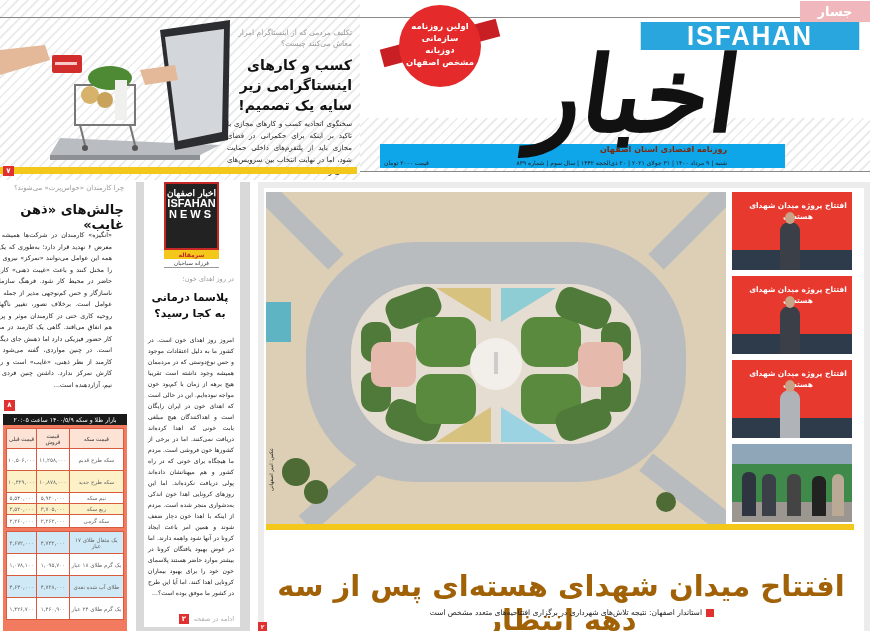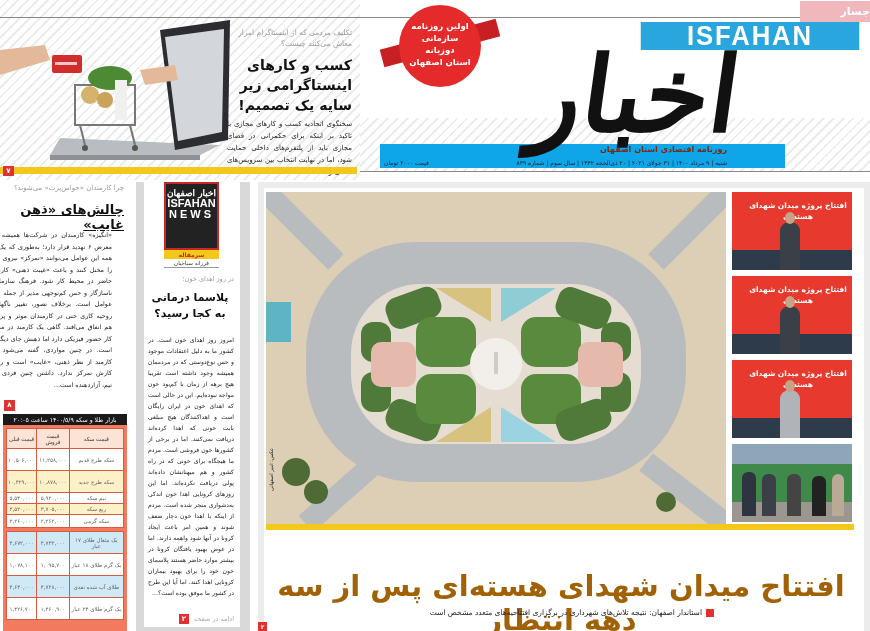--- a/index.html
+++ b/index.html
@@ -6,21 +6,21 @@
   body { width: 870px; height: 631px; background: #fff; font-family: "DejaVu Sans", sans-serif; overflow: hidden; position: relative; direction: rtl; }
   .abs { position: absolute; }
   .stripes { background: repeating-linear-gradient(135deg, #fff 0 5px, #ececec 5px 7px); padding-left: 20px; }
 
   
   #masthead { left: 360px; top: 0; width: 510px; height: 180px; background: #fff; overflow: hidden; }
   #masthead .topline { position: absolute; left: 0; top: 17px; width: 510px; height: 1px; background: #888; }
   #masthead .stripearea { position: absolute; left: 0; top: 118px; width: 510px; height: 54px; }
   #masthead .bottomline { position: absolute; left: 0; top: 171px; width: 510px; height: 1px; background: #888; }
   #en-title { position: absolute; left: 275px; top: 22px; width: 230px; height: 28px; background: #2aa6de; color: #fff; font-family: "Liberation Sans", sans-serif; font-weight: bold; font-size: 27px; line-height: 28px; text-align: center; letter-spacing: 2px; direction: ltr; transform: scaleX(0.95); }
-  #jesar-label { position: absolute; left: 440px; top: 1px; width: 70px; height: 21px; background: #f0b7bd; color: #fff; font-weight: bold; font-size: 11px; line-height: 21px; }
+  #jesar-label { position: absolute; left: 440px; top: 1px; width: 70px; height: 21px; background: #f0b7bd; color: #fff; font-weight: bold; font-size: 13px; line-height: 21px; text-align: center; }
   #fa-title { position: absolute; left: 40px; top: 20px; width: 470px; height: 160px; font-family: "DejaVu Serif", serif; font-weight: bold; font-size: 104px; line-height: 150px; color: #111; text-align: center; letter-spacing: -4px; transform: skewX(-8deg); }
   #yellow-bar { position: absolute; left: 20px; top: 144px; width: 405px; height: 24px; background: #0ea5e9; }
   #yellow-bar .subtitle { position: absolute; right: 58px; top: 1px; font-size: 8px; font-weight: bold; color: #7a2a10; }
   #yellow-bar .dateline { position: absolute; right: 58px; top: 15px; font-size: 6px; color: #222; }
   #yellow-bar .price { position: absolute; left: 4px; top: 15px; font-size: 6px; color: #222; }
   #badge { position: absolute; left: 42px; top: 8px; width: 76px; height: 76px; border-radius: 50%; background: #e42a2a; color: #fff; font-size: 8.5px; font-weight: bold; text-align: center; line-height: 12px; padding-top: 12px; box-shadow: 0 0 0 3px #e42a2a; }
   #badge-ribbon { position: absolute; left: 20px; top: 34px; width: 120px; height: 18px; background: #c81f24; transform: rotate(-15deg); }
 
   
   #feature { left: 0; top: 0; width: 360px; height: 180px; overflow: hidden; }
@@ -28,21 +28,21 @@
   #feature-img { position: absolute; left: 0; top: 20px; width: 230px; height: 145px; }
   #feature .kicker { position: absolute; right: 8px; top: 27px; width: 115px; font-size: 7.5px; color: #999; line-height: 11px; text-align: right; }
   #feature .headline { position: absolute; right: 8px; top: 55px; width: 130px; font-size: 14px; font-weight: bold; color: #111; line-height: 20px; text-align: right; }
   #feature .lead { position: absolute; right: 8px; top: 118px; width: 125px; font-size: 7px; color: #222; line-height: 12px; text-align: justify; }
   #feature .yellowline { position: absolute; left: 0; top: 167px; width: 357px; height: 7px; background: #f4c81a; }
   #feature .pagenum { position: absolute; left: 3px; top: 166px; width: 11px; height: 10px; background: #e03030; color: #fff; font-size: 7px; line-height: 10px; text-align: center; font-weight: bold; }
 
   
   #left-col { left: 0; top: 180px; width: 130px; height: 451px; }
   #left-col .kicker { position: absolute; right: 6px; top: 4px; font-size: 7px; color: #999; }
-  #left-col .headline { position: absolute; right: 6px; top: 22px; width: 120px; font-size: 13px; font-weight: bold; color: #111; text-align: right; text-decoration: underline; }
+  #left-col .headline { position: absolute; right: 6px; top: 22px; width: 120px; font-size: 13px; font-weight: bold; color: #111; text-align: right; }
   #left-col .body { position: absolute; right: 18px; top: 50px; width: 120px; font-size: 6.4px; line-height: 11.5px; color: #222; text-align: justify; }
   #left-col .pagenum { position: absolute; left: 4px; top: 220px; width: 11px; height: 11px; background: #e03030; color: #fff; font-size: 7px; line-height: 11px; text-align: center; font-weight: bold; }
 
   
   #gold { left: 3px; top: 414px; width: 124px; height: 217px; background: #f27a5e; padding: 0 3px 3px 3px; }
   #gold .title { height: 11px; background: #1a1a1a; color: #fff; font-size: 6.2px; line-height: 11px; text-align: center; margin: 0 -3px 3px -3px; }
   #gold table { width: 100%; border-collapse: collapse; font-size: 5.5px; }
   #gold td, #gold th { border: 1px solid #d85b40; text-align: center; padding: 0 1px; color: #666; }
   #gold th { background: #fde3d6; height: 20px; color: #333; font-weight: normal; }
   #gold tr.w td { background: #fff; }
@@ -96,21 +96,21 @@
     <span class="subtitle">روزنامه اقتصادی استان اصفهان</span>
     <span class="dateline">شنبه | ۹ مرداد ۱۴۰۰ | ۳۱ جولای ۲۰۲۱ | ۲۰ ذی‌الحجه ۱۴۴۲ | سال سوم | شماره ۸۳۹</span>
     <span class="price">قیمت ۲۰۰۰ تومان</span>
   </div>
   <div id="fa-title">اخبار اصفهان</div>
   <div id="badge-ribbon"></div>
   <div id="badge">
     <div>اولین روزنامه</div>
     <div>سازمانی</div>
     <div>دوزبانه</div>
-    <div>استان اصفهان</div>
+    <div>مشخص اصفهان</div>
   </div>
 </div>
 
 <div id="feature" class="abs stripes">
   <div class="topline"></div>
   <svg id="feature-img" viewBox="0 0 230 145">
 
     <polygon points="50,135 200,135 220,125 60,118" fill="#b9bcc1"></polygon>
     <polygon points="50,135 200,135 200,140 50,140" fill="#8d9095"></polygon>
 

